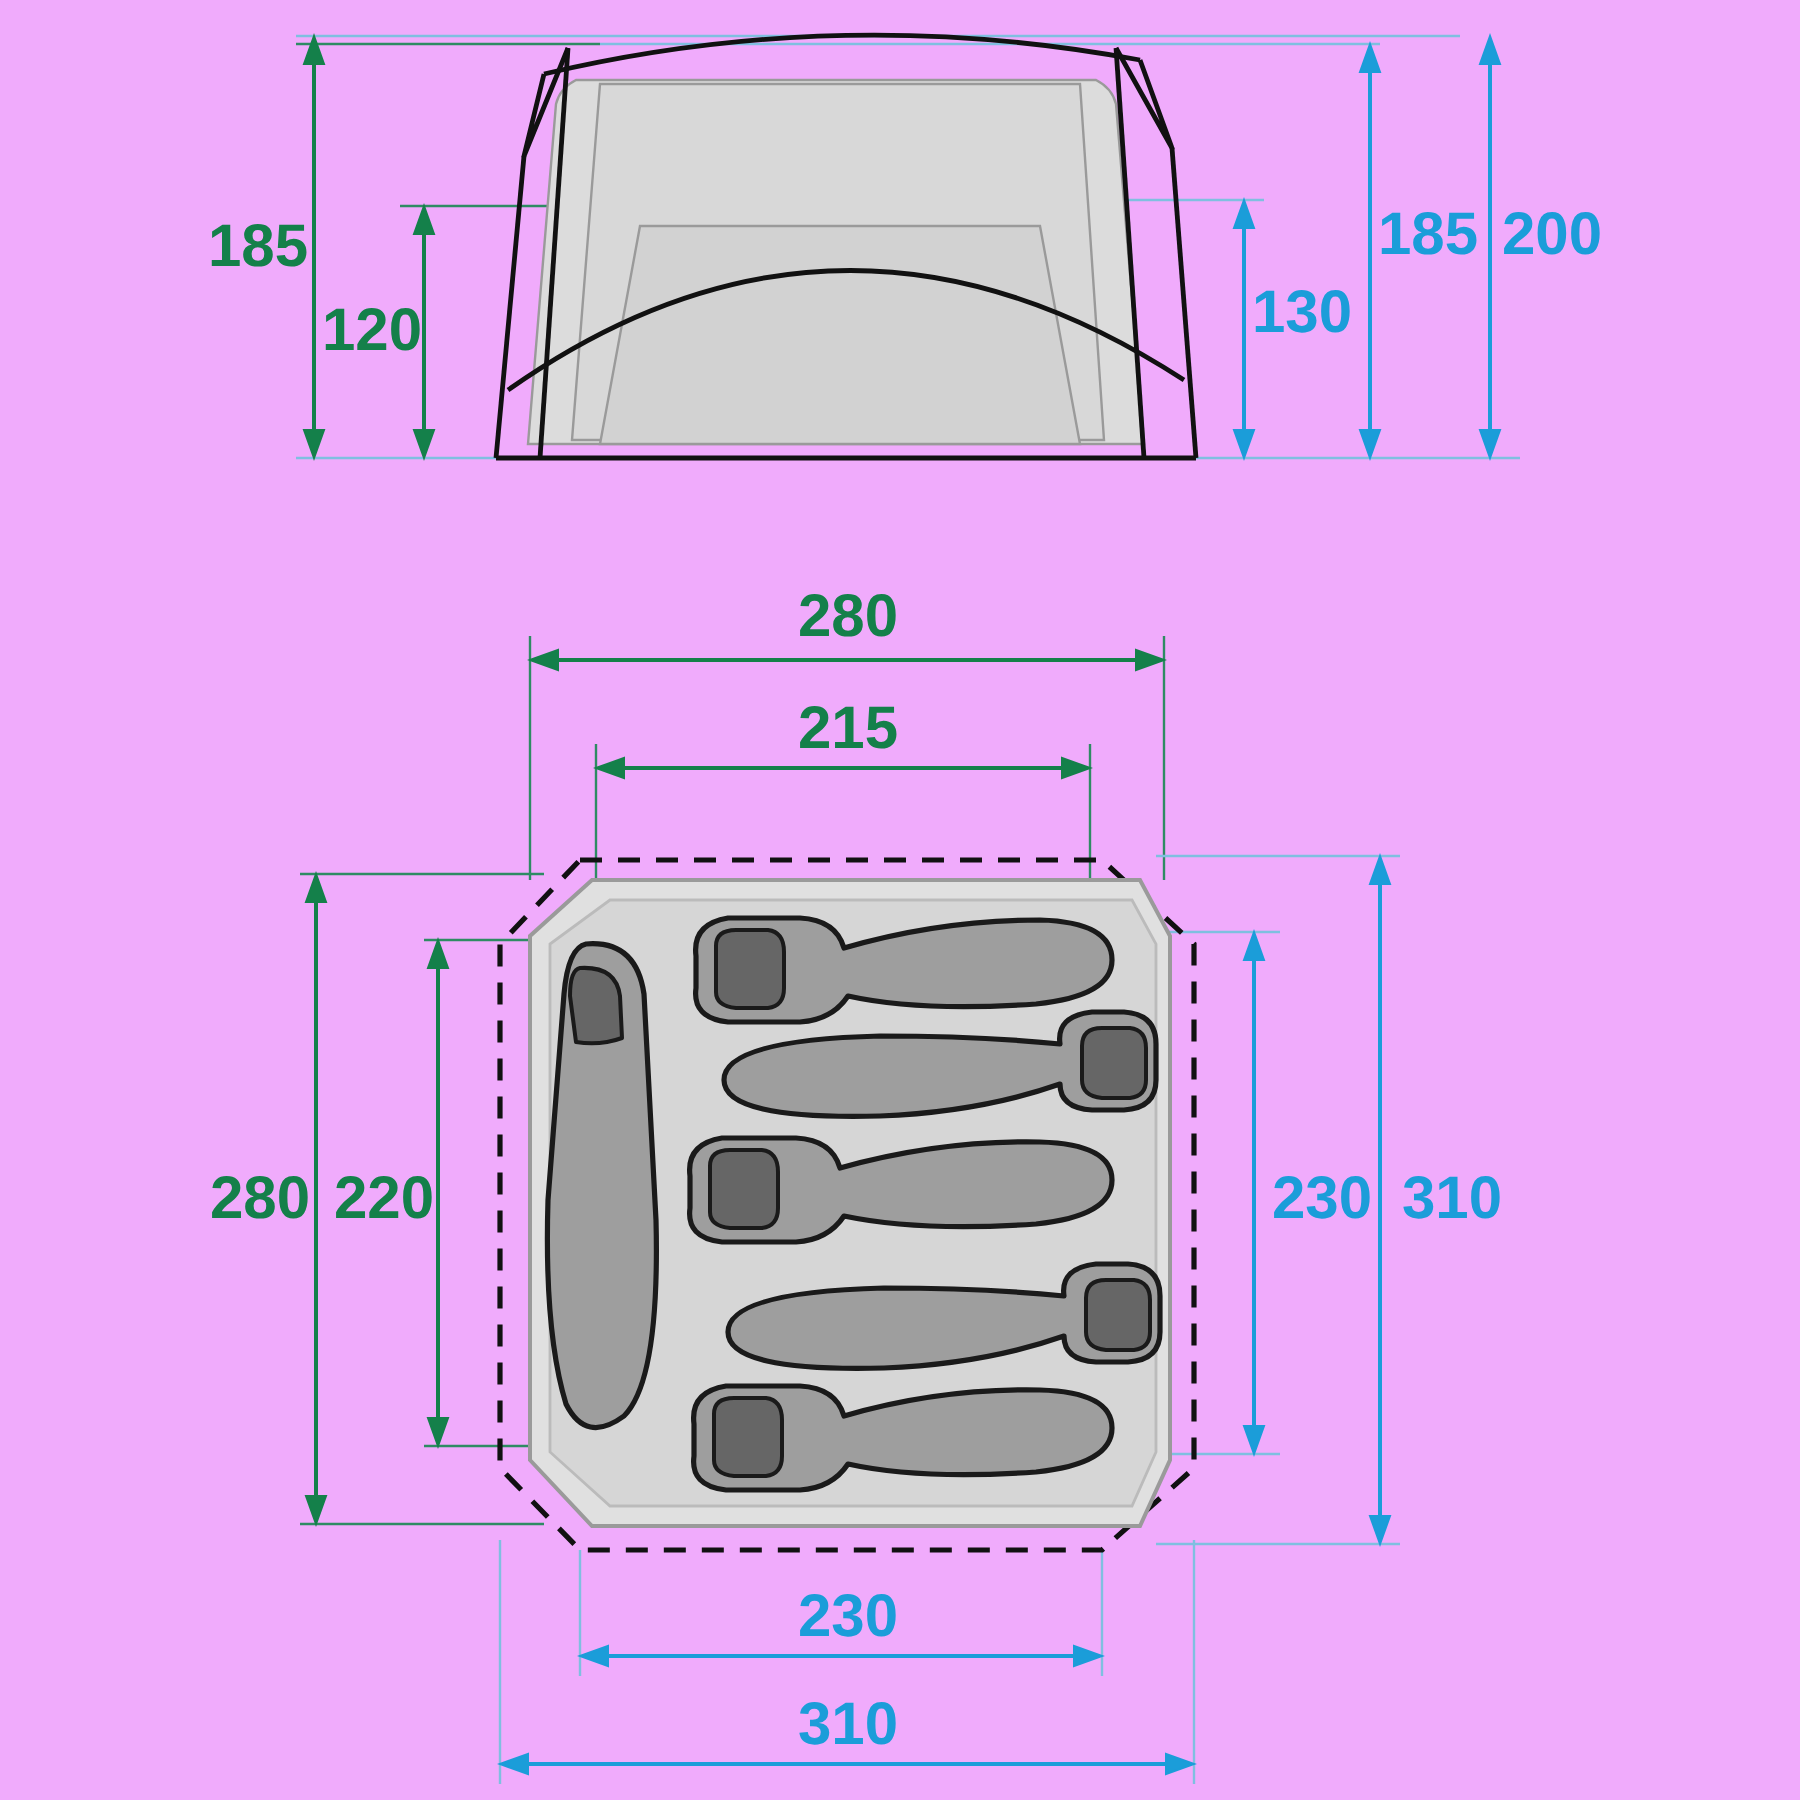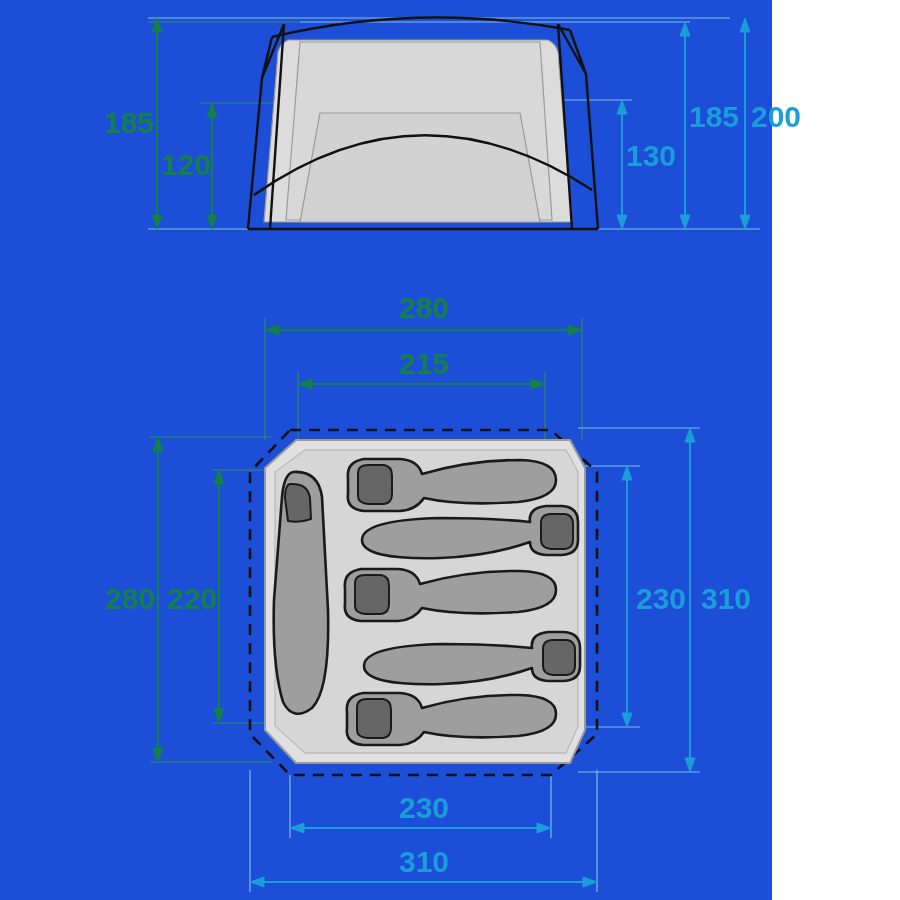--- a/index.html
+++ b/index.html
@@ -1,17 +1,17 @@
 <!DOCTYPE html>
 <html><head>
 <meta charset="utf-8">
 <style>
   html,body{margin:0;padding:0;background:#ffffff;}
   body{width:900px;height:900px;font-family:"Liberation Sans",sans-serif;overflow:hidden;}
-  #stage{position:relative;width:772px;height:900px;background:#1d4ed8;}
+  #stage{position:relative;width:900px;height:900px;background:#f0abfc;}
   #stage svg{position:absolute;left:0;top:0;}
   .dim-label{font-family:"Liberation Sans",sans-serif;font-weight:bold;}
 </style>
 </head>
 <body>
 
 <div id="stage">
 
 <svg width="900" height="900" viewBox="0 0 900 900">
 

